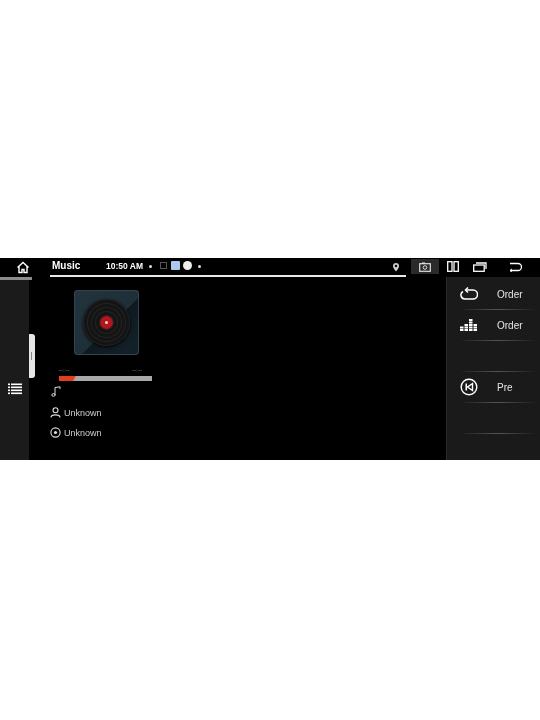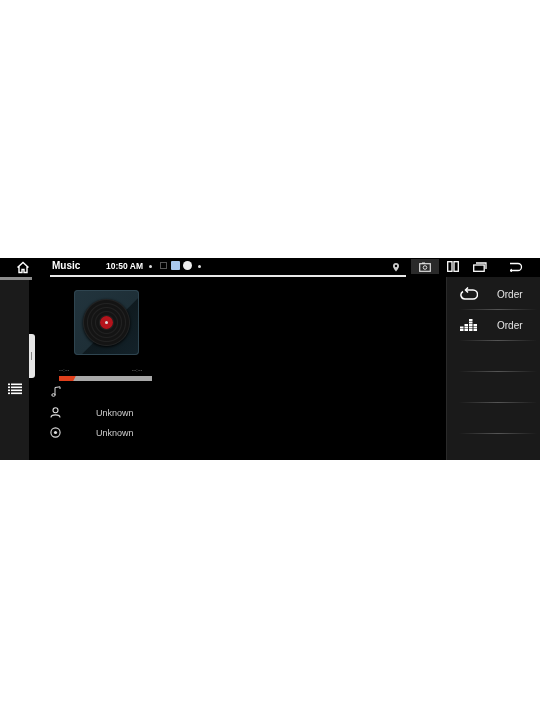--- a/index.html
+++ b/index.html
@@ -29,21 +29,21 @@
   .drawer-handle::after{content:"";position:absolute;left:2px;top:18px;width:1px;height:8px;background:#888;}
   
   .album{position:absolute;left:74px;top:32px;width:65px;height:65px;border-radius:4px;background:linear-gradient(135deg,#22343d 0%,#1e2f37 55%,#0f1a1f 56%,#13222a 100%);box-shadow:0 0 0 1px #2f4550 inset;}
   .disc{position:absolute;left:9px;top:9px;width:47px;height:47px;border-radius:50%;background:repeating-radial-gradient(circle,#141414 0,#141414 2px,#222 3px,#141414 4px);box-shadow:0 1px 3px #000;}
   .disc-label{position:absolute;left:17px;top:17px;width:13px;height:13px;border-radius:50%;background:#b4141c;}
   .disc-hole{position:absolute;left:5px;top:5px;width:3px;height:3px;border-radius:50%;background:#ddd;}
   .time-l{position:absolute;left:59px;top:109px;color:#9a9a9a;font-size:5px;letter-spacing:0.5px;}
   .time-r{position:absolute;left:132px;top:109px;color:#9a9a9a;font-size:5px;letter-spacing:0.5px;}
   .progress{position:absolute;left:59px;top:118px;width:93px;height:5px;background:#a8a8a8;}
   .progress-fill{position:absolute;left:0;top:0;height:5px;background:#e1401c;clip-path:polygon(0 0,100% 0,85% 100%,0 100%);}
-  .info-row{position:absolute;left:50px;display:flex;align-items:center;color:#cfcfcf;font-size:9px;gap:32px;}
+  .info-row{position:absolute;left:50px;display:flex;align-items:center;color:#cfcfcf;font-size:9px;}
   .info-row .ic{width:11px;height:11px;margin-right:3px;display:flex;align-items:center;justify-content:center;}
   
   .rpanel{position:absolute;left:446px;top:19px;width:94px;height:183px;background:#1a1a1a;border-left:1px solid #2a2a2a;}
   .ritem{position:absolute;left:0;width:94px;height:30px;display:flex;align-items:center;}
   .ritem .ric{position:absolute;left:13px;width:18px;height:18px;display:flex;align-items:center;justify-content:center;}
   .ritem .rlab{position:absolute;left:50px;color:#e6e6e6;font-size:10px;}
   .rsep{position:absolute;left:12px;width:78px;height:1px;background:linear-gradient(90deg,#1a1a1a,#555 50%,#1a1a1a);}
 </style>
 </head>
 <body>
@@ -186,18 +186,28 @@
             <rect x="13.5" y="7.5" width="3.5" height="2" fill="#fff"></rect>
             <rect x="13.5" y="5" width="3.5" height="2" fill="#fff"></rect>
         </svg>
       </span>
       <span class="rlab">Order</span>
     </div>
     <div class="rsep" style="top:63px"></div>
 
     <div class="rsep" style="top:94px"></div>
 
+    <div class="ritem" style="top:95px">
+      <span class="ric">
+        <svg width="18" height="18" viewBox="0 0 18 18">
+            <circle cx="9" cy="9" r="7.8" fill="none" stroke="#fff" stroke-width="1.4"></circle>
+            <rect x="5.5" y="5.5" width="1.5" height="7" fill="#fff"></rect>
+            <path d="M12.5 5.5 L7.5 9 L12.5 12.5 Z" fill="none" stroke="#fff" stroke-width="1.4"></path>
+          </svg>
+      </span>
+      <span class="rlab">Pre</span>
+    </div>
     <div class="rsep" style="top:125px"></div>
 
     <div class="rsep" style="top:156px"></div>
 
   </div>
 </div>
 
 </body></html>

